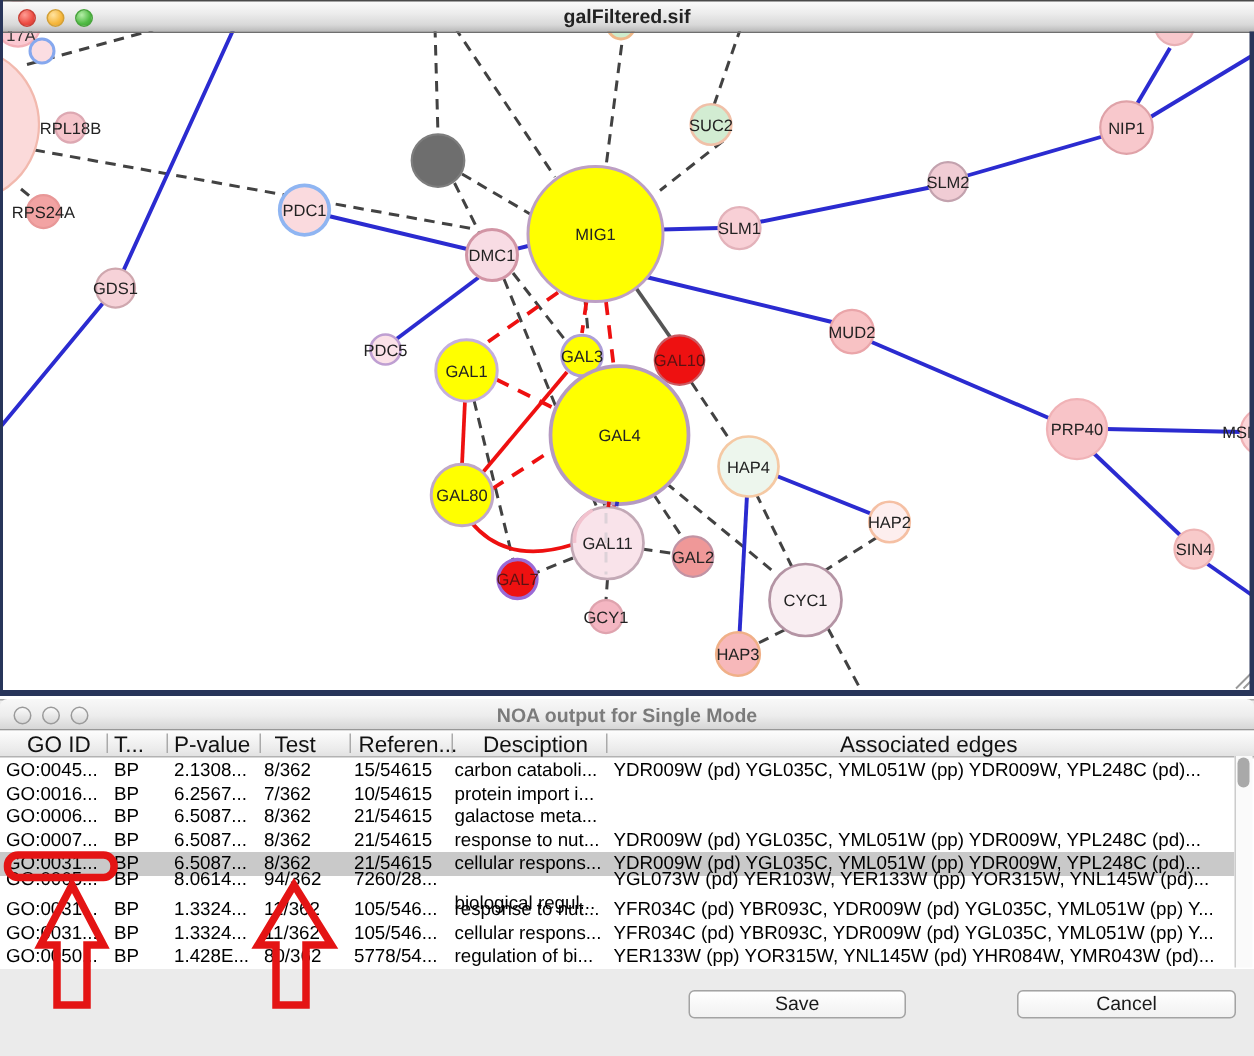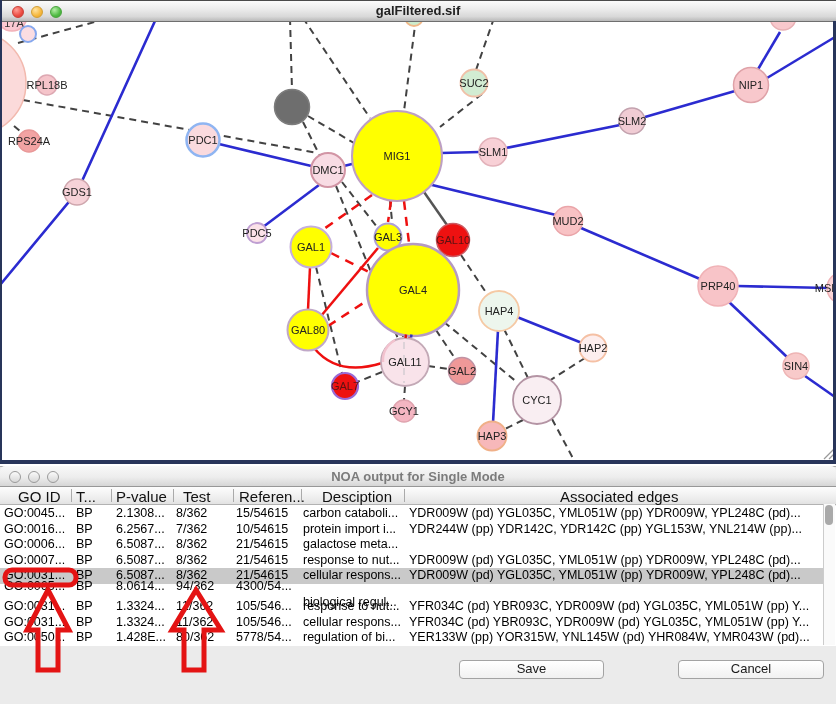--- a/index.html
+++ b/index.html
@@ -237,21 +237,20 @@
       <span style="left:303px;">carbon cataboli...</span>
     <span style="left:409px;">YDR009W (pd) YGL035C, YML051W (pp) YDR009W, YPL248C (pd)...</span>
   </div>
   <div class="trow" style="top:15.5px;">
     <span style="left:4px;">GO:0016...</span>
       <span style="left:76px;">BP</span>
     <span style="left:116px;">6.2567...</span>
       <span style="left:176px;">7/362</span>
     <span style="left:236px;">10/54615</span>
       <span style="left:303px;">protein import i...</span>
-    <span style="left:409px;">YDR244W (pp) YDR142C, YDR142C (pp) YGL153W, YNL214W (pp)...</span>
   </div>
   <div class="trow" style="top:31px;">
     <span style="left:4px;">GO:0006...</span>
       <span style="left:76px;">BP</span>
     <span style="left:116px;">6.5087...</span>
       <span style="left:176px;">8/362</span>
     <span style="left:236px;">21/54615</span>
       <span style="left:303px;">galactose meta...</span>
   </div>
   <div class="trow" style="top:46.5px;">
@@ -270,22 +269,23 @@
       <span style="left:176px;">8/362</span>
     <span style="left:236px;">21/54615</span>
       <span style="left:303px;">cellular respons...</span>
     <span style="left:409px;">YDR009W (pd) YGL035C, YML051W (pp) YDR009W, YPL248C (pd)...</span>
   </div>
   <div class="trow" style="top:73px;">
     <span style="left:4px;">GO:0065...</span>
       <span style="left:76px;">BP</span>
     <span style="left:116px;">8.0614...</span>
       <span style="left:176px;">94/362</span>
-    <span style="left:236px;">4300/54...</span>
+    <span style="left:236px;">7260/28...</span>
       <span style="left:303px;margin-top:16px;">biological regul...</span>
+    <span style="left:409px;">YGL073W (pd) YER103W, YER133W (pp) YOR315W, YNL145W (pd)...</span>
   </div>
   <div class="trow" style="top:93px;">
     <span style="left:4px;">GO:0031...</span>
       <span style="left:76px;">BP</span>
     <span style="left:116px;">1.3324...</span>
       <span style="left:176px;">11/362</span>
     <span style="left:236px;">105/546...</span>
       <span style="left:303px;">response to nut...</span>
     <span style="left:409px;">YFR034C (pd) YBR093C, YDR009W (pd) YGL035C, YML051W (pp) Y...</span>
   </div>

